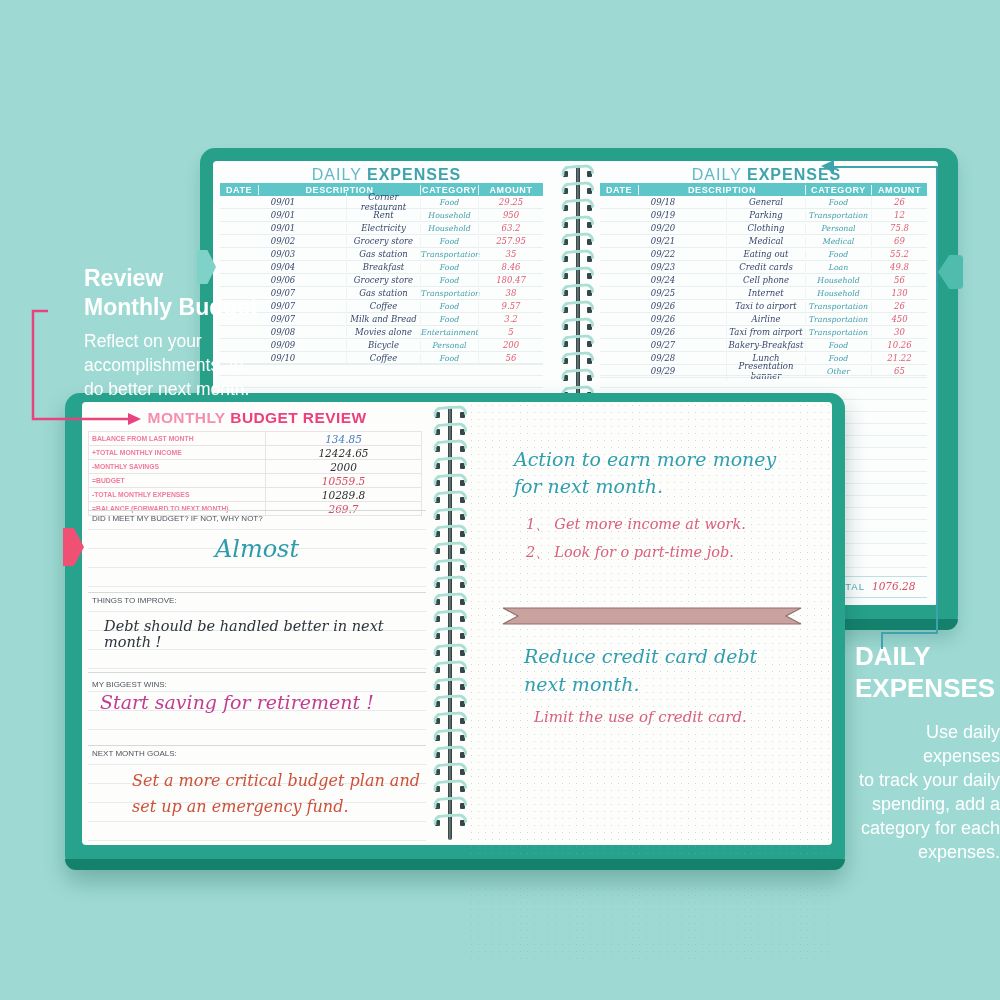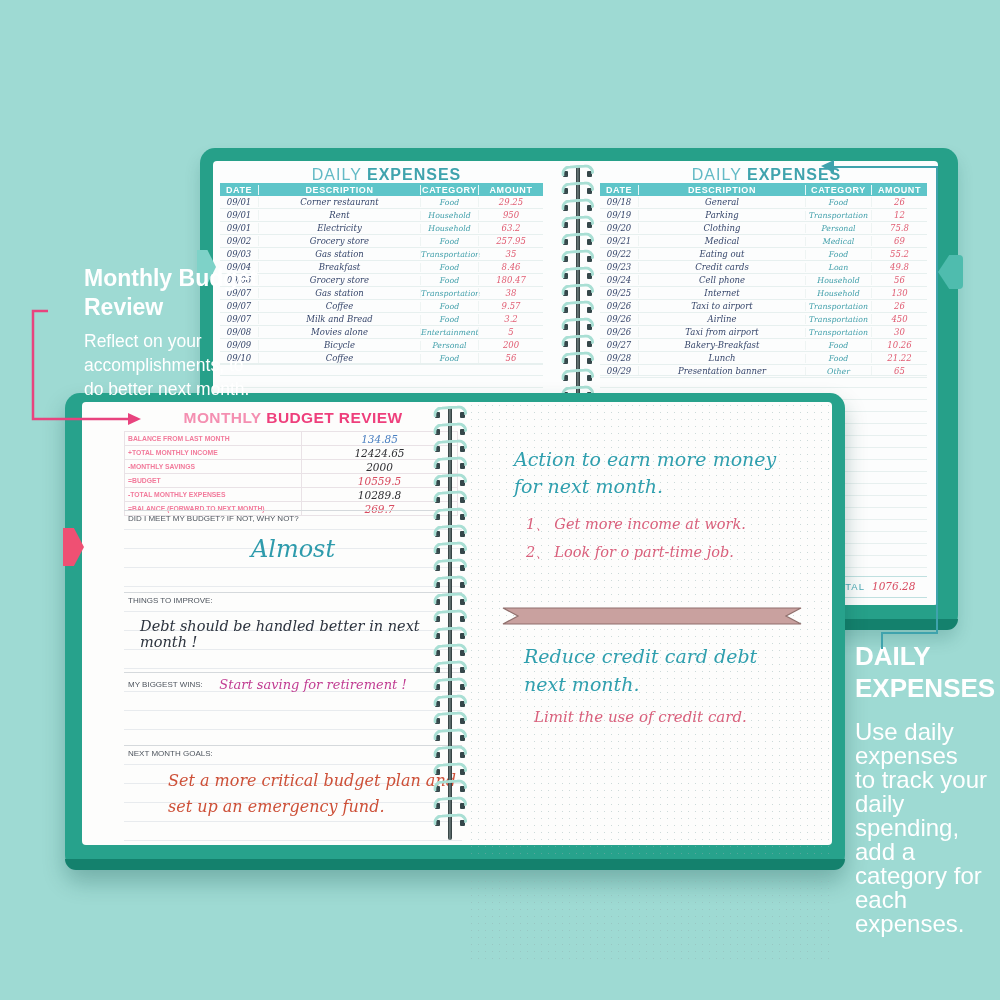--- a/index.html
+++ b/index.html
@@ -37,54 +37,54 @@
   .tl{left:7px;top:22px;width:323px;}
   .tr{left:5px;top:22px;width:327px;}
   .thead{display:flex;height:13px;background:#5ec5c9;align-items:center;color:#fff;font-weight:700;
     font-size:9px;letter-spacing:.6px;text-align:center;}
   .thead span+span{border-left:1px solid rgba(255,255,255,.85);}
   .drow{display:flex;height:12px;align-items:center;text-align:center;
     font-family:"DejaVu Serif",serif;font-style:italic;font-size:8.5px;border-bottom:1px solid #e7f0ef;}
   .drow span+span{border-left:1px solid #eef4f3;}
   .c1{width:38px}.c2{flex:1}.c3{width:57px}.c4{width:64px}
   .r1{width:38px}.r2{flex:1}.r3{width:65px}.r4{width:55px}
-  .drow .c1,.drow .r1,.drow .c2,.drow .r2{color:#36466b;}
+  .drow .c1,.drow .r1,.drow .c2,.drow .r2{color:#36466b;margin-left:44px;}
   .drow .c3,.drow .r3{color:#43a0ab;font-size:7.8px;}
   .drow .c4,.drow .r4{color:#e05c72;}
   .blank{position:absolute;background:repeating-linear-gradient(to bottom,transparent 0 11px,#e7f0ef 11px 12px);}
   .blank-l{left:7px;top:191px;width:323px;height:240px;}
   .blank-r{left:5px;top:203px;width:327px;height:212px;}
   .totrow{position:absolute;left:5px;bottom:7px;width:327px;height:20px;
     border-top:1px solid #bfe0e0;border-bottom:1px solid #bfe0e0;}
   .totrow .tlab{position:absolute;right:62px;top:4px;color:#4aa9b5;font-size:9.5px;letter-spacing:1px;font-weight:400;}
   .totrow .tval{position:absolute;right:0;top:3px;width:55px;text-align:left;color:#d84a5f;
     font-family:"DejaVu Serif",serif;font-style:italic;font-size:10.5px;}
 
   
-  .page-fl{position:absolute;left:0;top:0;width:350px;height:443px;margin-left:36px;}
+  .page-fl{position:absolute;left:0;top:0;width:350px;height:443px;}
   .mtitle{position:absolute;top:7px;left:0;width:350px;text-align:center;font-size:15.5px;letter-spacing:.4px;}
   .mtitle .lt{color:#f48fb1;font-weight:700;}
   .mtitle .bd{color:#ee3f7c;font-weight:800;}
   .summary{position:absolute;left:6px;top:29px;width:334px;border:1px solid #e9e2e6;border-bottom:none;box-sizing:border-box;}
   .srow{display:flex;height:13px;border-bottom:1px solid #e9e2e6;align-items:center;}
   .srow .sl{width:173px;padding-left:3px;font-size:6.8px;font-weight:700;color:#f27a9b;}
   .srow .sv{flex:1;height:100%;display:flex;align-items:center;justify-content:center;border-left:1px solid #e9e2e6;
     font-family:"DejaVu Serif",serif;font-style:italic;font-size:10.5px;}
   .ink-blue{color:#4a7fc1}.ink-black{color:#2f2f33}.ink-red{color:#d84a5f}
   .sect{position:absolute;left:6px;width:338px;border-top:1px solid #d5d9dc;
     background:repeating-linear-gradient(to bottom,transparent 0 18px,#e8ebee 18px 19px);}
   .slabel{font-size:8px;color:#4e555e;padding:3px 0 0 4px;}
   .hand{font-family:"DejaVu Serif",serif;font-style:italic;}
   .s1{top:108px;height:82px;}
   .answer-almost{text-align:center;margin-top:12px;font-size:24px;color:#2e9bac;}
   .s2{top:190px;height:80px;}
   .answer-debt{margin:13px 0 0 16px;font-size:14.5px;color:#2c333e;}
   .s3{top:270px;height:73px;}
   .s3 .slabel{display:inline-block;}
-  .answer-wins{display:inline-block;font-size:13px;color:#c13d92;margin-left:12px;vertical-align:-2px;}
+  .answer-wins{display:inline-block;font-size:19px;color:#c13d92;margin-left:12px;vertical-align:-2px;}
   .s4{top:343px;height:100px;}
   .goals{margin:10px 0 0 44px;font-size:16px;line-height:26px;color:#cd5038;}
 
   
   .page-fr{position:absolute;left:386px;top:0;width:364px;height:557px;
     background-image:radial-gradient(circle,rgba(145,175,175,.45) .8px,transparent 1px);background-size:7px 7px;}
   .note1{position:absolute;left:46px;top:44px;font-size:19px;line-height:27px;color:#2f9fae;}
   .nlist{position:absolute;left:58px;top:108px;font-size:14.5px;line-height:28px;color:#d9607c;}
   .ribbon{position:absolute;left:34px;top:204px;width:300px;height:20px;}
   .note2{position:absolute;left:56px;top:240px;font-size:19px;line-height:28px;color:#2f9fae;}
@@ -99,21 +99,21 @@
   .tab-front-pink{left:63px;top:528px;width:21px;height:38px;background:#ef5073;z-index:6;
     clip-path:polygon(0 0,52% 0,100% 50%,52% 100%,0 100%);}
 
   
   .ann{position:absolute;color:#fff;z-index:5;}
   .ann-left{left:84px;top:264px;width:195px;}
   .ann-left .ttl{font-size:23px;font-weight:700;line-height:29px;}
   .ann-left .bdy{margin-top:7px;font-size:17.5px;line-height:24px;}
   .ann-right{left:855px;top:640px;width:145px;}
   .ann-right .ttl{font-size:26px;font-weight:700;line-height:32px;}
-  .ann-right .bdy{margin-top:16px;font-size:24px;line-height:24px;}
+  .ann-right .bdy{margin-top:16px;font-size:18px;line-height:24px;text-align:right;}
 
   .overlay{position:absolute;left:0;top:0;z-index:7;pointer-events:none;}
 </style>
 </head>
 <body>
 
 <div id="canvas">
 
   <div class="book book-back">
     <div class="paper paper-back">
@@ -694,22 +694,22 @@
         <div class="hand note3">Limit the use of credit card.</div>
       </div>
     </div>
   </div>
 
   <div class="tab tab-front-pink"></div>
 
   <div class="ann ann-left">
     <div class="ttl">
 
-    <div>Monthly Budget</div>
-        <div>Review</div>
+    <div>Review</div>
+        <div>Monthly Budget</div>
       </div>
     <div class="bdy">
 
     <div>Reflect on your</div>
         <div>accomplishments, to</div>
         <div>do better next month.</div>
       </div>
   </div>
 
   <div class="ann ann-right">

